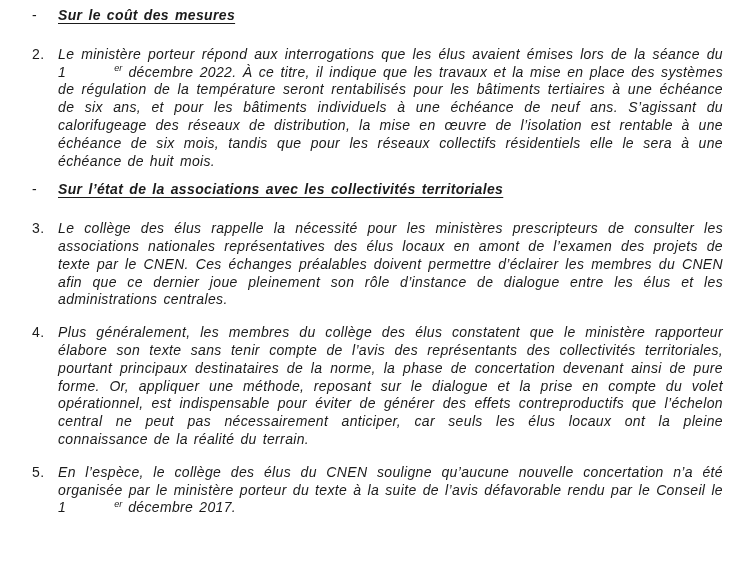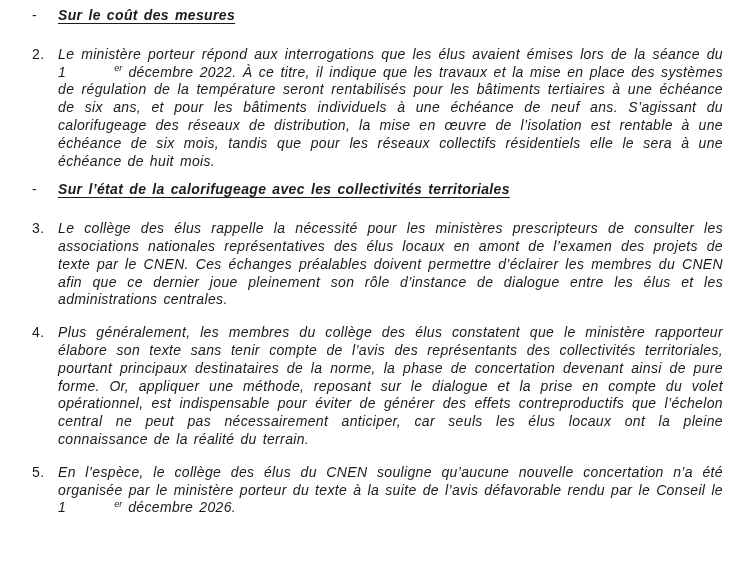--- a/index.html
+++ b/index.html
@@ -66,32 +66,32 @@
   </div>
 
   <div class="item mb-sm">
     <span class="marker">2.</span>
     <span class="pbody"><span>Le ministère porteur répond aux interrogations que les élus avaient émises lors de la séance du 1</span><sup class="ord">er</sup><span> décembre 2022. À ce titre, il indique que les travaux et la mise en place des systèmes de régulation de la température seront rentabilisés pour les bâtiments tertiaires à une échéance de six ans, et pour les bâtiments individuels à une échéance de neuf ans.  S’agissant du calorifugeage des réseaux de distribution, la mise en œuvre de l’isolation est rentable à une échéance de six mois, tandis que pour les réseaux collectifs résidentiels elle le sera à une échéance de huit mois.</span></span>
   </div>
 
   <div class="item heading mb-lg">
     <span class="marker">-</span>
     <span class="pbody">
-      <span class="heading-label">Sur l’état de la calorifugeage avec les collectivités territoriales</span>
+      <span class="heading-label">Sur l’état de la associations avec les collectivités territoriales</span>
     </span>
   </div>
 
   <div class="item mb-md">
     <span class="marker">3.</span>
     <span class="pbody">Le collège des élus rappelle la nécessité pour les ministères prescripteurs de consulter les associations nationales représentatives des élus locaux en amont de l’examen des projets de texte par le CNEN. Ces échanges préalables doivent permettre d’éclairer les membres du CNEN afin que ce dernier joue pleinement son rôle d’instance de dialogue entre les élus et les administrations centrales.</span>
   </div>
 
   <div class="item mb-md">
     <span class="marker">4.</span>
     <span class="pbody">Plus généralement, les membres du collège des élus constatent que le ministère rapporteur élabore son texte sans tenir compte de l’avis des représentants des collectivités territoriales, pourtant principaux destinataires de la norme, la phase de concertation devenant ainsi de pure forme. Or, appliquer une méthode, reposant sur le dialogue et la prise en compte du volet opérationnel, est indispensable pour éviter de générer des effets contreproductifs que l’échelon central ne peut pas nécessairement anticiper, car seuls les élus locaux ont la pleine connaissance de la réalité du terrain.</span>
   </div>
 
   <div class="item">
     <span class="marker">5.</span>
-    <span class="pbody"><span>En l’espèce, le collège des élus du CNEN souligne qu’aucune nouvelle concertation n’a été organisée par le ministère porteur du texte à la suite de l’avis défavorable rendu par le Conseil le 1</span><sup class="ord">er</sup><span> décembre 2026.</span></span>
+    <span class="pbody"><span>En l’espèce, le collège des élus du CNEN souligne qu’aucune nouvelle concertation n’a été organisée par le ministère porteur du texte à la suite de l’avis défavorable rendu par le Conseil le 1</span><sup class="ord">er</sup><span> décembre 2017.</span></span>
   </div>
 
 </div>
 
 </body></html>

